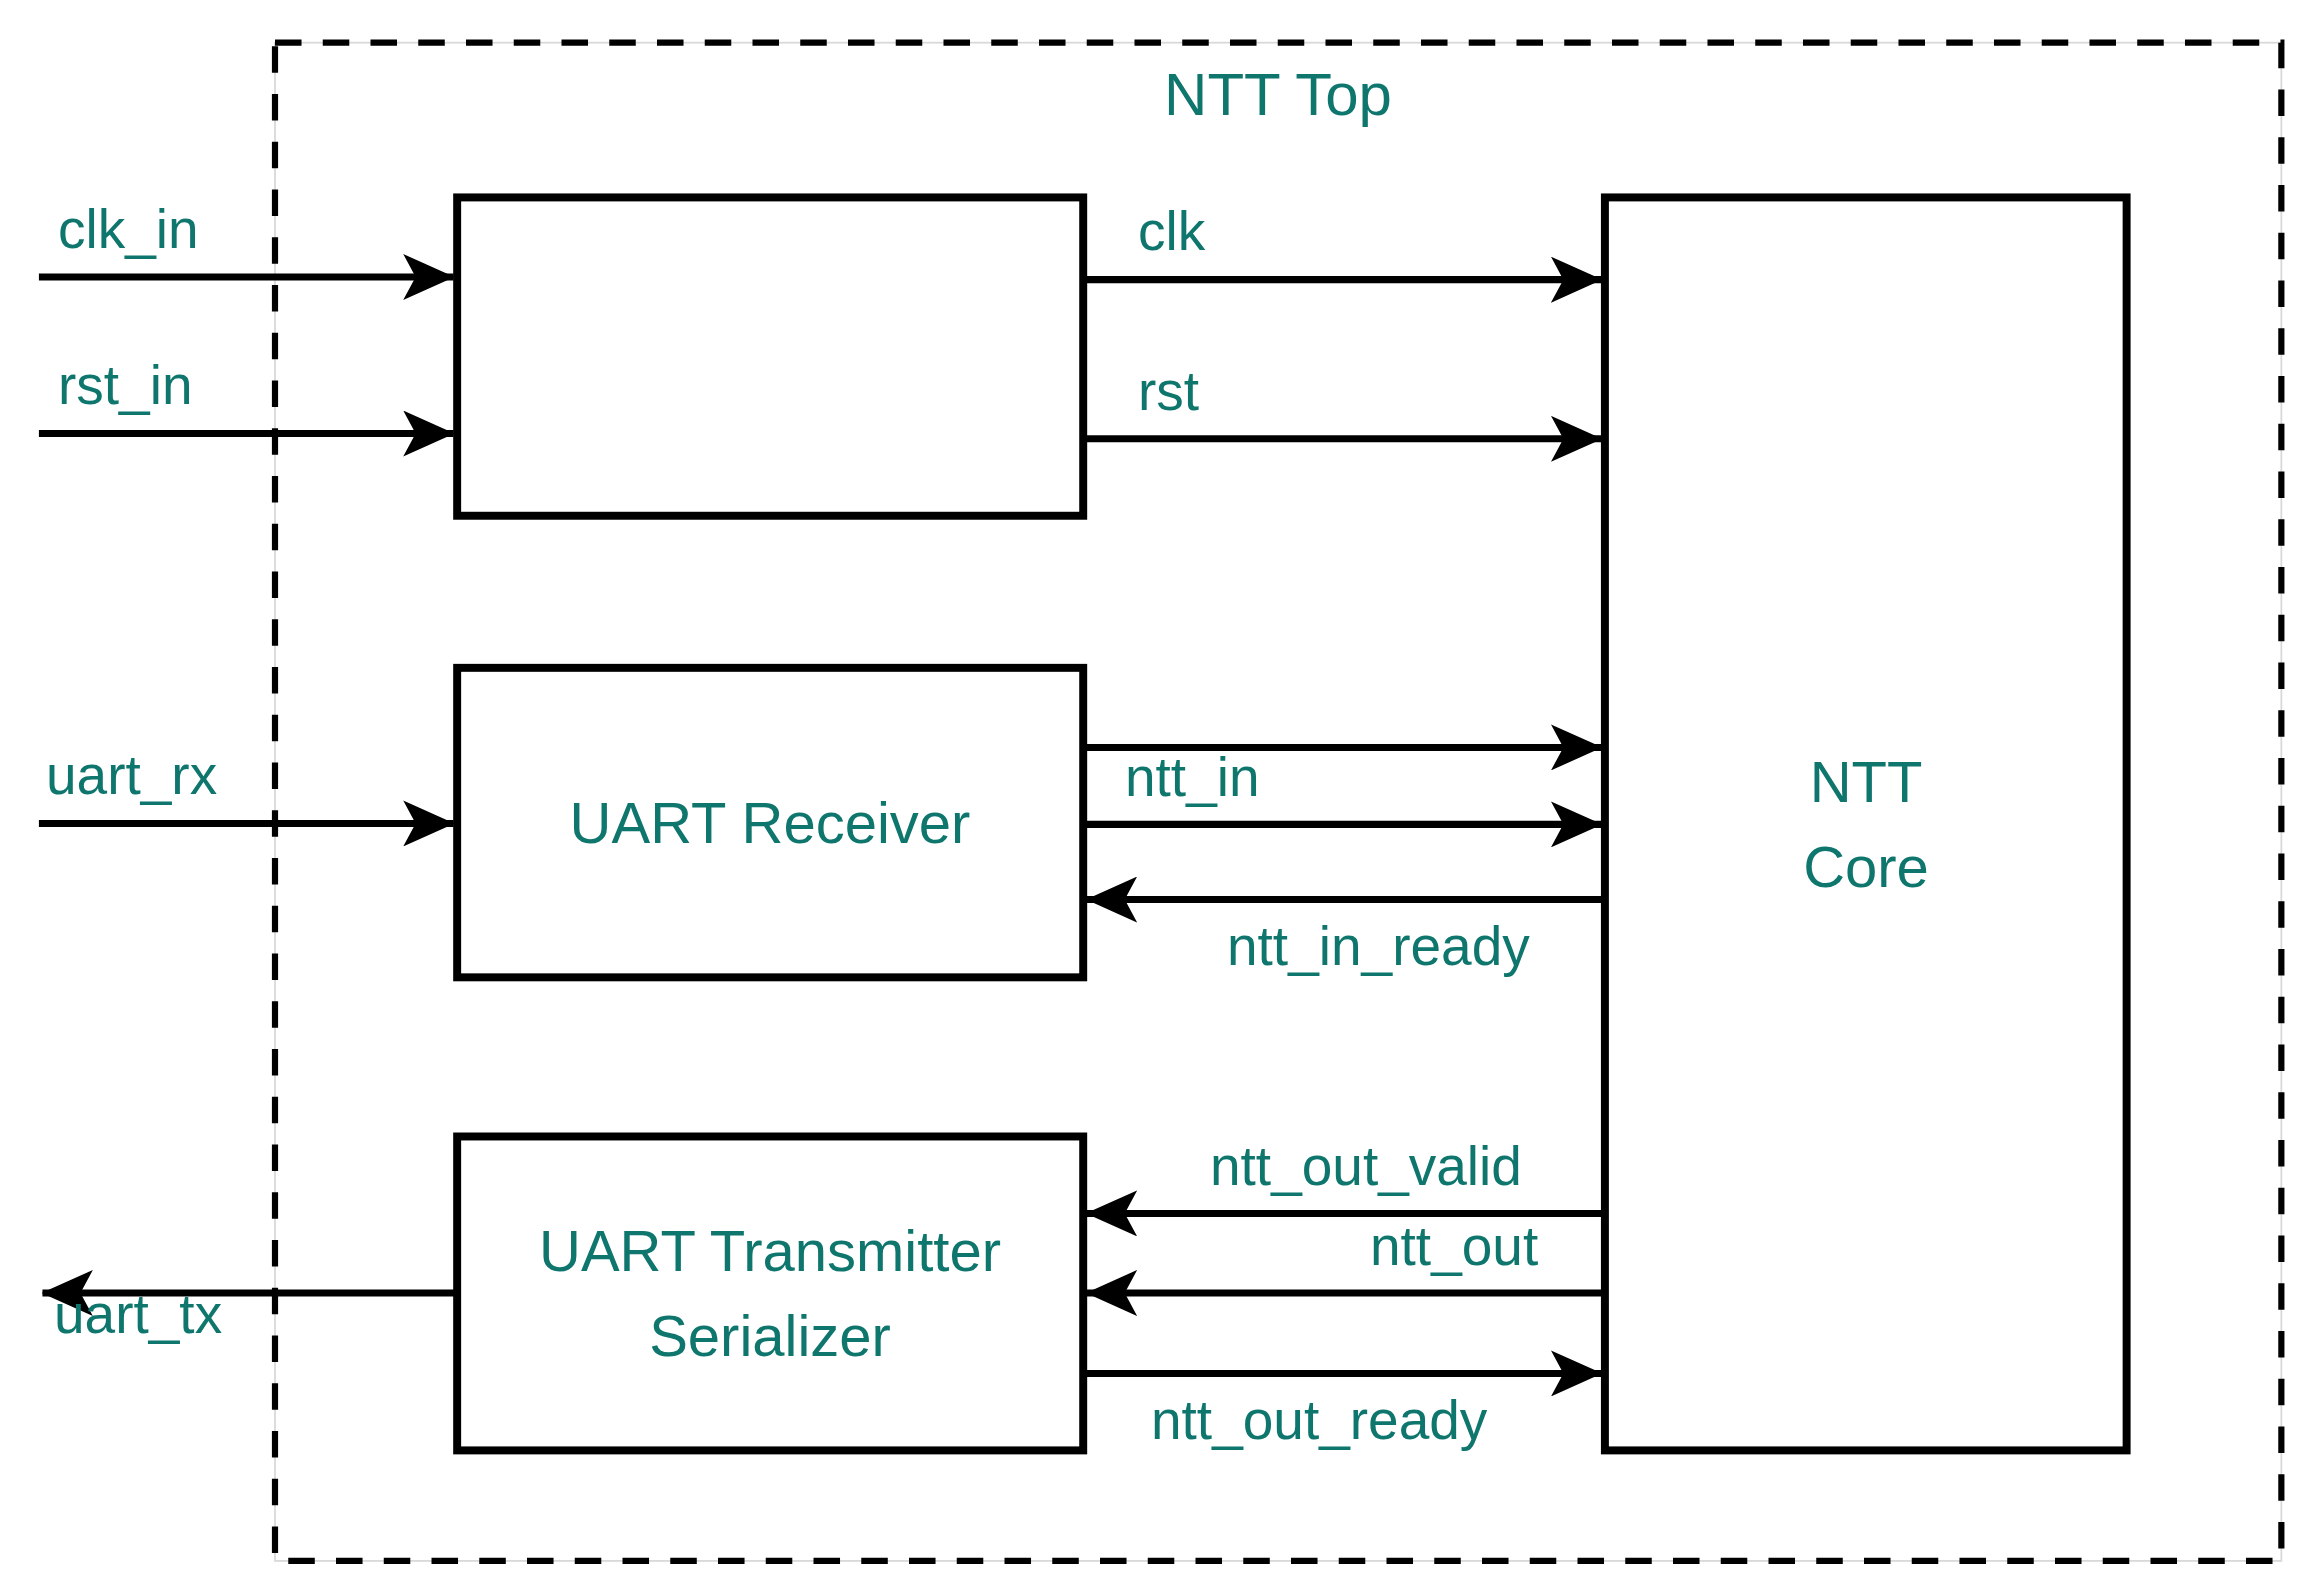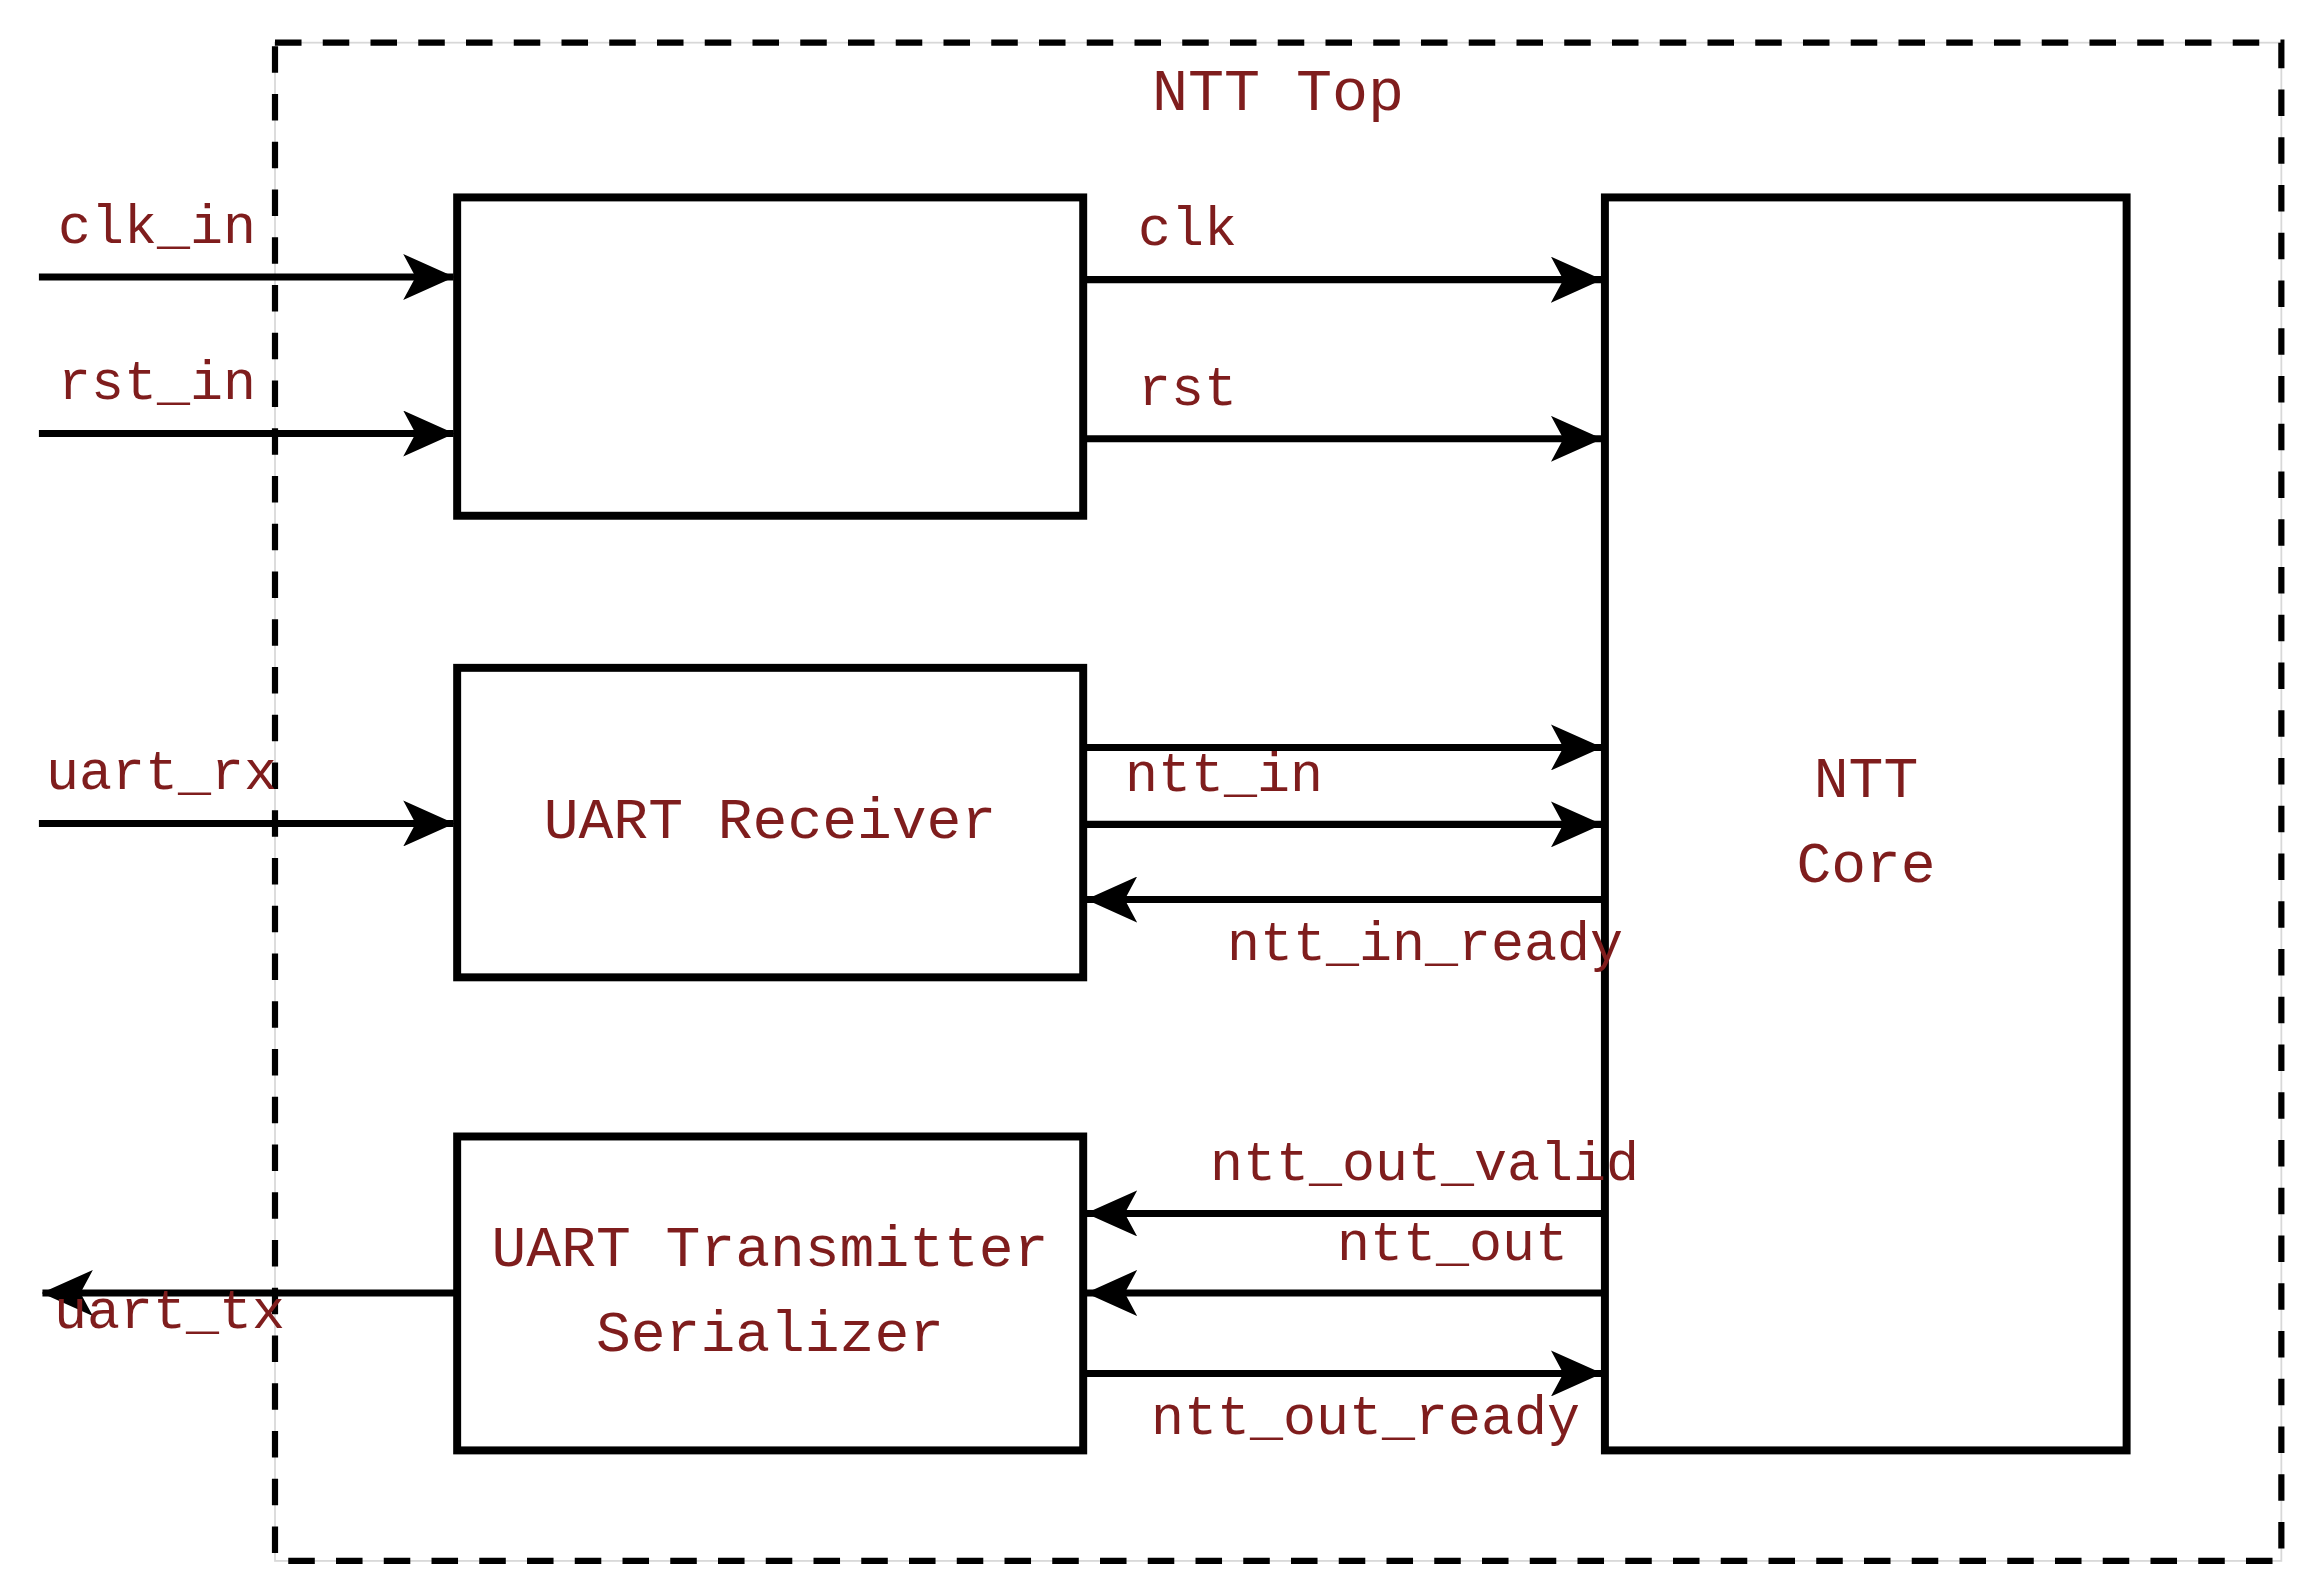--- a/index.html
+++ b/index.html
@@ -8,22 +8,22 @@
     background: #ffffff;
     width: 2307px;
     height: 1593px;
     overflow: hidden;
   }
   .canvas {
     position: relative;
     width: 2307px;
     height: 1520px;
     background: #ffffff;
-    font-family: Liberation Mono, monospace;
-    color: #7f1d1d;
+    font-family: Liberation Sans, sans-serif;
+    color: #0f766e;
   }
   .canvas svg {
     position: absolute;
     left: 0;
     top: 0;
   }
   .diagram-title {
     position: absolute;
     left: 275px;
     top: 62px;
@@ -110,17 +110,17 @@
   <div class="sig-label" style="left:46px;   top:746px;">uart_rx</div>
   <div class="sig-label" style="left:46px;   top:1285px;margin-left:8px;">uart_tx</div>
 
   <div class="sig-label" style="left:1138px; top:202px;">clk</div>
   <div class="sig-label" style="left:1138px; top:362px;">rst</div>
 
   <div class="sig-label" style="left:1125px; top:748px;">ntt_in</div>
   <div class="sig-label" style="left:1227px; top:917px;">ntt_in_ready</div>
 
   <div class="sig-label" style="left:1210px; top:1137px;">ntt_out_valid</div>
-  <div class="sig-label" style="left:1337px; top:1217px;text-align:center;">ntt_out</div>
+  <div class="sig-label" style="left:1370px; top:1217px;text-align:center;">ntt_out</div>
   <div class="sig-label" style="left:1151px; top:1391px;">ntt_out_ready</div>
 
 </div>
 
 
 </body></html>

